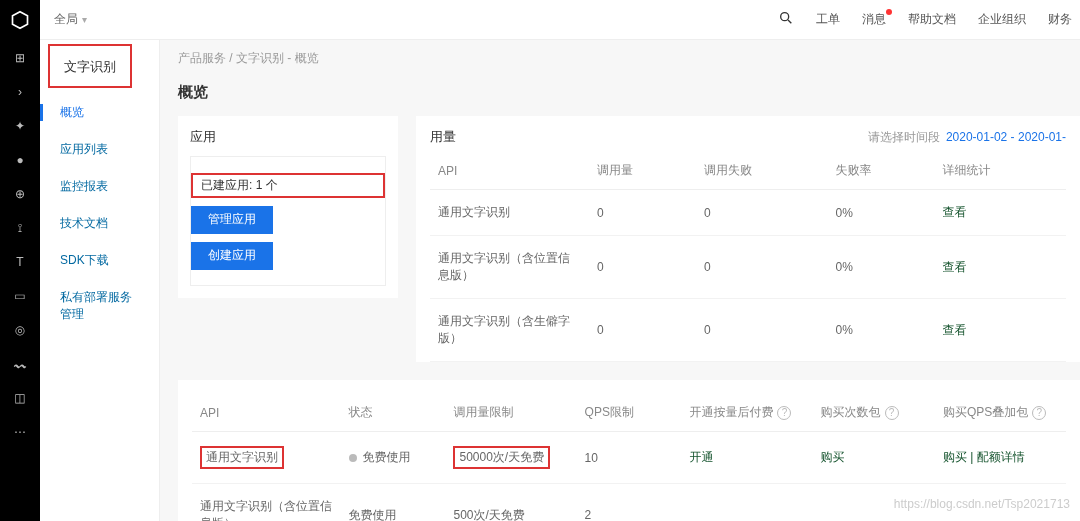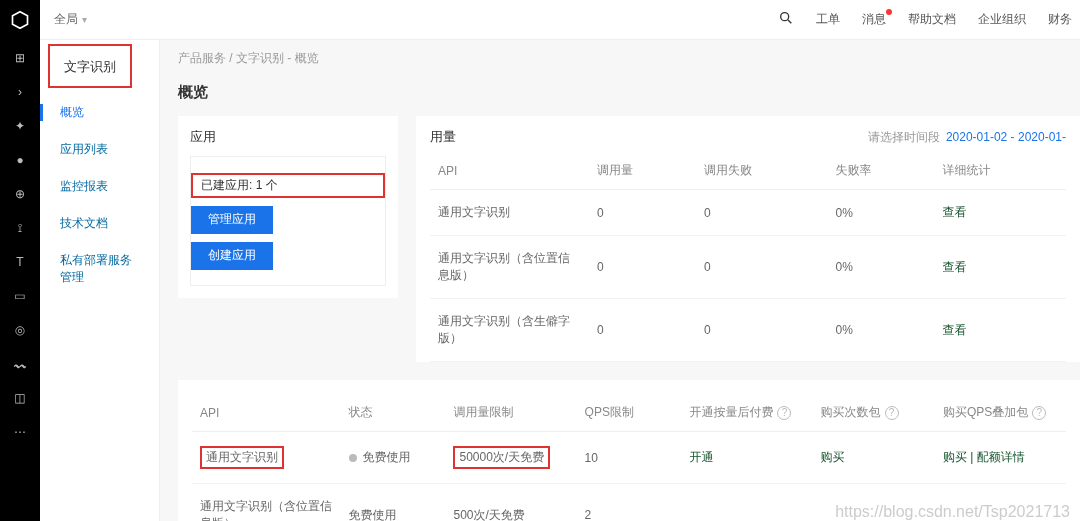--- a/index.html
+++ b/index.html
@@ -34,21 +34,21 @@
     .date-hint { color:#999; margin-right:6px;}
     .date-link { color:#1a73e8;}
     table { width:100%; border-collapse:collapse; font-size:12px;}
     th { text-align:left; color:#888; font-weight:400; padding:10px 8px; border-bottom:1px solid #eee;}
     td { padding:14px 8px; border-bottom:1px solid #f2f2f2; color:#666;}
     .link { color:#14532d; cursor:pointer;}
     .sec2 { background:#fff; margin-top:18px; padding:14px;}
     .status-dot { display:inline-block; width:8px; height:8px; border-radius:50%; background:#bbb; margin-right:6px; vertical-align:middle;}
     .redbox { border:2px solid #d33; padding:1px 4px; display:inline-block;}
     .help-ic { display:inline-block; width:14px; height:14px; border:1px solid #bbb; border-radius:50%; color:#bbb; text-align:center; line-height:12px; font-size:10px; margin-left:4px;}
-    .watermark { position:absolute; right:10px; bottom:0; color:#ccc; font-size:16px; pointer-events:none;}
+    .watermark { position:absolute; right:10px; bottom:10px; color:#ccc; font-size:12px; pointer-events:none;}
   </style>
 </head>
 <body>
 
 <div class="topbar">
   <div class="logo-box">
     <svg viewBox="0 0 24 24">
         <path d="M12 2 L21 7 L21 17 L12 22 L3 17 L3 7 Z" fill="none" stroke="#fff" stroke-width="2"></path>
       </svg>
   </div>
@@ -87,20 +87,21 @@
     <div class="ic">◫</div>
     <div class="ic">⋯</div>
   </div>
 
   <div class="sidebar">
     <span class="side-title">文字识别</span>
     <div class="side-item active">概览</div>
     <div class="side-item">应用列表</div>
     <div class="side-item">监控报表</div>
     <div class="side-item">技术文档</div>
+    <div class="side-item">SDK下载</div>
     <div class="side-item">私有部署服务管理</div>
   </div>
 
   <div class="content">
     <div class="crumb">产品服务 / 文字识别 - 概览</div>
     <div class="h1">概览</div>
 
     <div class="row-top">
       <div class="card-app">
         <div class="sec-title">应用</div>

